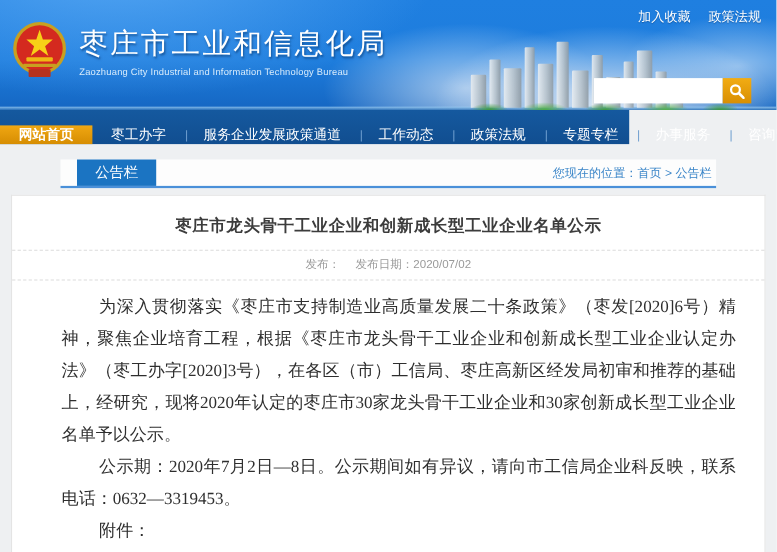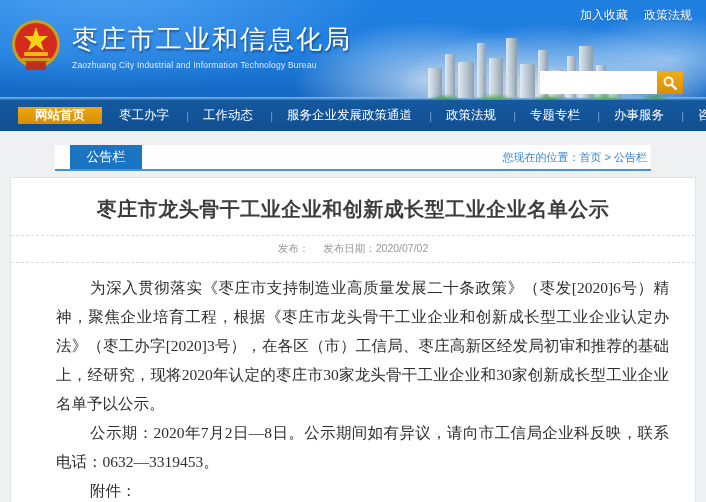--- a/index.html
+++ b/index.html
@@ -32,40 +32,40 @@
       radial-gradient(ellipse 30px 10px at 30% 100%, #4fae43 0%, rgba(79,174,67,0) 70%),
       radial-gradient(ellipse 26px 9px at 52% 100%, #3f9b3d 0%, rgba(63,155,61,0) 70%),
       radial-gradient(ellipse 30px 10px at 74% 100%, #55b04a 0%, rgba(85,176,74,0) 70%),
       radial-gradient(ellipse 24px 9px at 94% 100%, #3f9b3d 0%, rgba(63,155,61,0) 70%); }
   .search { position:absolute; left:540px; top:71px; display:flex; z-index:6; }
   .search input { width:117px; height:23px; border:none; outline:none; background:#fff; padding:0 6px; font-size:12px; }
   .search button { width:26px; height:23px; border:none; cursor:pointer;
     background:linear-gradient(180deg,#f2ac13,#d88f04); display:flex; align-items:center; justify-content:center; }
 
   
-  .nav { width:706px; height:31px; background:linear-gradient(180deg,#15599f,#114e90);
-    display:flex; align-items:center; padding-left:18px; }
+  .nav { width:572px; height:31px; background:linear-gradient(180deg,#15599f,#114e90);
+    display:flex; align-items:flex-end; }
   .nav .item { position:relative; display:flex; align-items:center; padding:0 17px;
     color:#fff; font-size:12.5px; cursor:pointer; white-space:nowrap; }
   .nav .item::after { content:"|"; position:absolute; right:-3px; color:#6f9fd0; font-size:11px; }
   .nav .item.active { background:linear-gradient(180deg,#f0a712,#d68d02); font-weight:bold; }
   .nav .item.active::after { content:""; }
 
   
   .crumb-wrap { width:596px; margin:14px auto 0 auto; position:relative; }
   .crumb-bar { display:flex; align-items:stretch; height:26px; background:#fdfdfd;
     border-bottom:2px solid #4a90d9; }
   .crumb-tab { min-width:72px; margin-left:15px; background:#1b74c2; color:#fff;
     font-size:13px; display:flex; align-items:center; justify-content:center; cursor:pointer; }
   .crumb-loc { margin-left:auto; display:flex; align-items:center; color:#3a85c8; font-size:11px; padding-right:4px; }
 
   
   .content { width:686px; margin:6px auto 0 auto; background:#ffffff;
     border:1px solid #e4e4e4; border-bottom:none; min-height:330px; position:relative; padding:10px 0 0 0; }
-  .article-title { text-align:center; color:#3c3c3c; font-size:20px; font-weight:bold;
+  .article-title { text-align:center; color:#3c3c3c; font-size:15px; font-weight:bold;
     padding:8px 30px 12px 30px; letter-spacing:.5px; }
   .pub-row { border-top:1px dashed #dcdcdc; border-bottom:1px dashed #dcdcdc;
     text-align:center; color:#999; font-size:10.5px; padding:6px 0; }
   .pub-row .gap { display:inline-block; width:14px; }
   .article-body { font-family:"Liberation Serif","DejaVu Serif",serif; color:#2e2e2e;
     font-size:15.5px; line-height:29px; padding:10px 26px 0 45px; text-align:justify; }
   .article-body p { text-indent:2.2em; }
   .attach-label { text-indent:2.2em; }
   .attach-item { text-indent:2.9em; cursor:pointer; }
 </style>
@@ -117,22 +117,22 @@
         <circle cx="5.6" cy="5.6" r="4" fill="none" stroke="#ffffff" stroke-width="2"></circle>
         <line x1="8.8" y1="8.8" x2="13" y2="13" stroke="#ffffff" stroke-width="2.4" stroke-linecap="round"></line>
       </svg>
     </button>
   </div>
 </div>
 
 <div class="nav">
   <div class="item active">网站首页</div>
   <div class="item">枣工办字</div>
+  <div class="item">服务企业发展政策通道</div>
   <div class="item">工作动态</div>
-  <div class="item">服务企业发展政策通道</div>
   <div class="item">政策法规</div>
   <div class="item">专题专栏</div>
   <div class="item">办事服务</div>
   <div class="item">咨询留言</div>
 </div>
 
 <div class="crumb-wrap">
   <div class="crumb-bar">
     <div class="crumb-tab">公告栏</div>
     <div class="crumb-loc">您现在的位置：首页 &gt; 公告栏</div>

